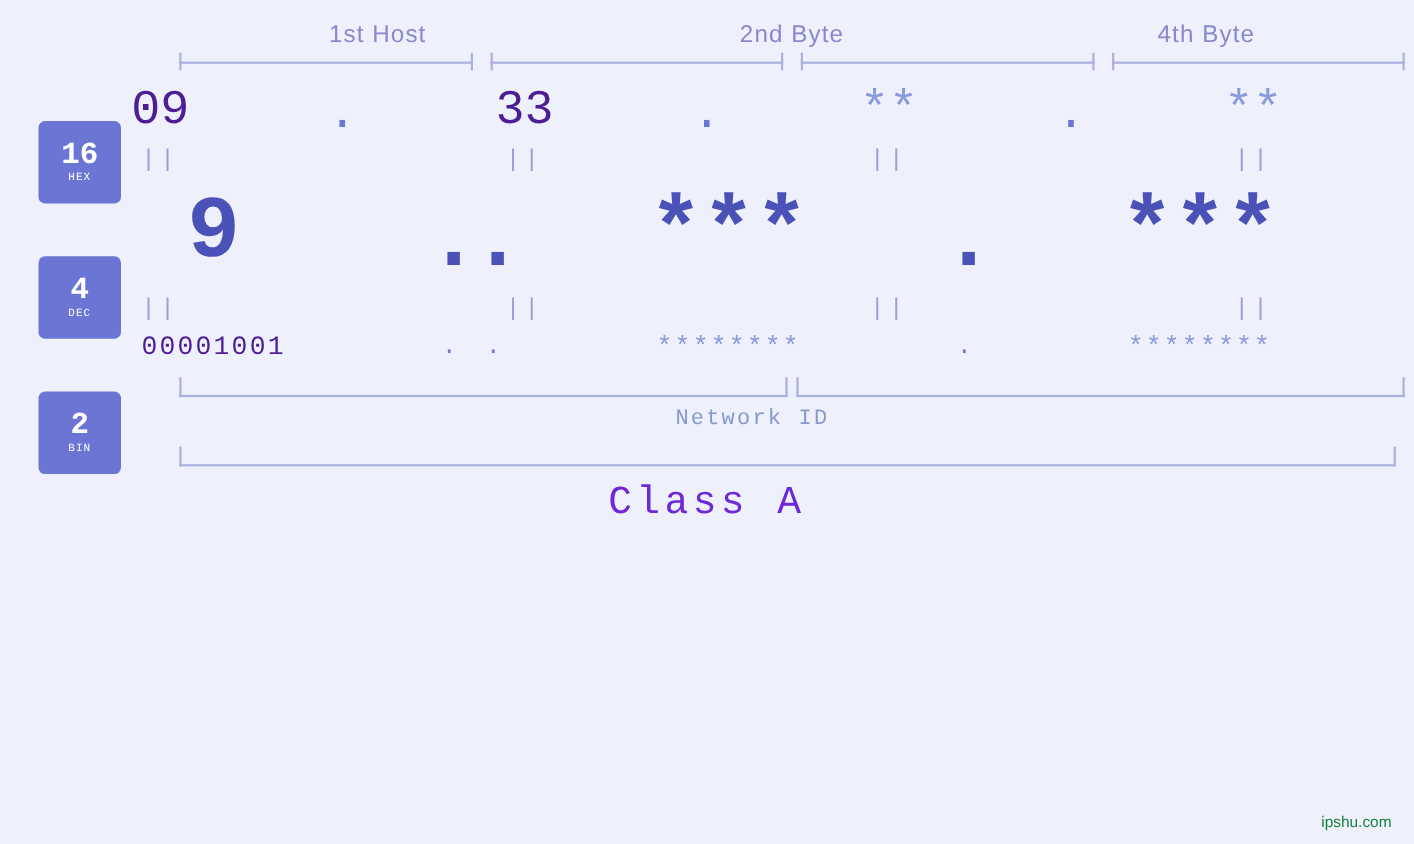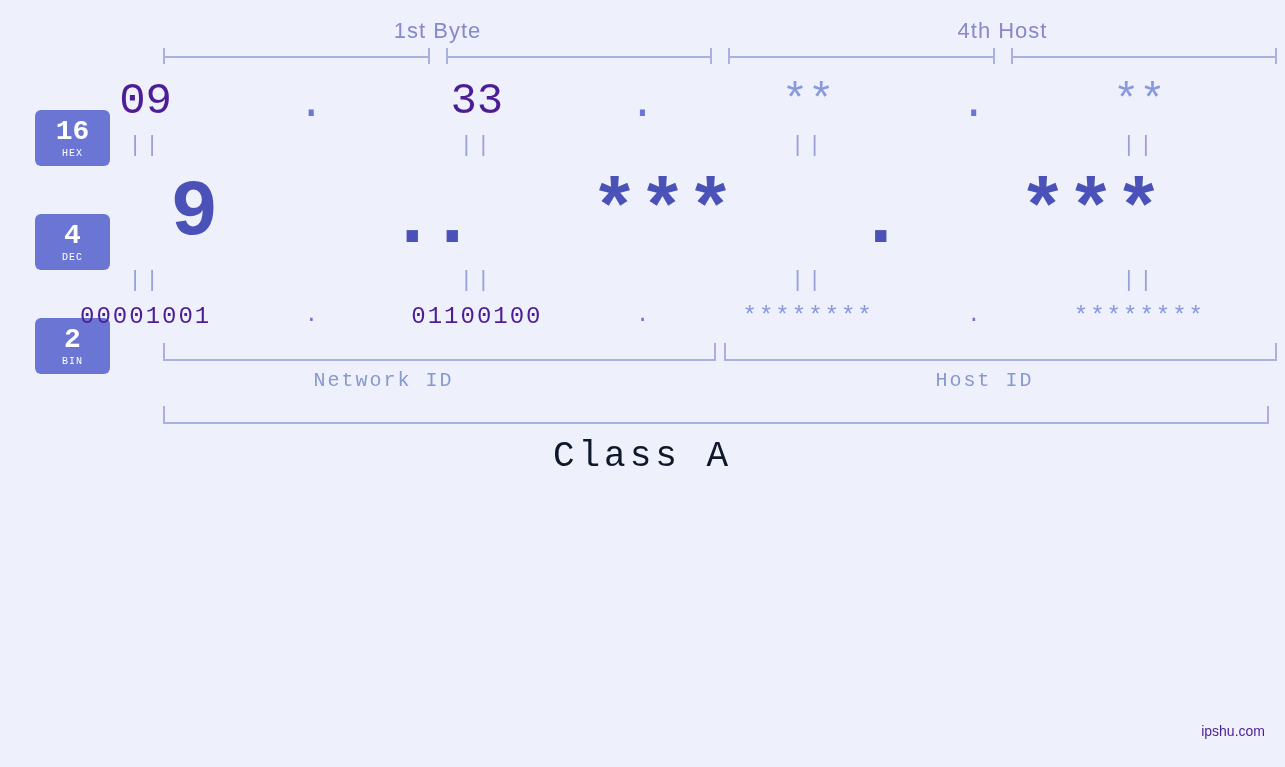--- a/index.html
+++ b/index.html
@@ -80,21 +80,21 @@
       position: absolute;
       left: 35px;
       top: 110px;
       display: flex;
       flex-direction: column;
       gap: 48px;
     }
 
     .badge {
       width: 75px;
-      height: 56px;
+      height: 75px;
       background: #6b76d4;
       border-radius: 6px;
       display: flex;
       flex-direction: column;
       align-items: center;
       justify-content: center;
       color: white;
     }
 
     .badge-num {
@@ -184,48 +184,49 @@
     }
 
     .bin-row .dot-sep {
       font-size: 22px;
     }
 
     
     .class-row {
       width: 100%;
       text-align: center;
-      color: #0f172a;
+      color: #6d28d9;
       font-size: 36px;
       letter-spacing: 4px;
       margin-top: 12px;
       font-family: 'Courier New', Courier, monospace;
     }
 
     
     .watermark {
       position: absolute;
-      bottom: 28px;
+      bottom: 12px;
       right: 20px;
-      color: #4c1d95;
+      color: #15803d;
       font-size: 14px;
       font-family: Arial, sans-serif;
     }
 
     
     .unknown {
       color: #8899dd;
     }
   </style>
 </head>
 <body>
 
 <div class="byte-headers">
-  <div class="byte-header">1st Byte</div>
-  <div class="byte-header">4th Host</div>
+  <div class="byte-header">1st Host</div>
+  <div class="byte-header">2nd Byte</div>
+  <div class="byte-header">4th Byte</div>
 </div>
 
 <div class="bracket-row">
   <div class="bracket">
       <div class="right-tick"></div>
     </div>
   <div class="bracket">
       <div class="right-tick"></div>
     </div>
   <div class="bracket">
@@ -286,21 +287,20 @@
   <div class="cell">||</div>
   <div class="dot-sep"></div>
   <div class="cell">||</div>
   <div class="dot-sep"></div>
   <div class="cell">||</div>
 </div>
 
 <div class="data-row bin-row">
   <div class="cell">00001001</div>
   <div class="dot-sep">.</div>
-  <div class="cell">01100100</div>
   <div class="dot-sep">.</div>
   <div class="cell unknown">********</div>
   <div class="dot-sep">.</div>
   <div class="cell unknown">********</div>
 </div>
 
 <div style="display:flex; width:100%; padding-left:155px; margin-top:6px;">
 
   <div style="flex:2.08; position:relative; height:20px; margin-right:4px;">
     <div style="position:absolute;bottom:0;left:8px;right:0;height:2px;background:#aab0e0;"></div>
@@ -312,23 +312,20 @@
     <div style="position:absolute;bottom:0;left:0;right:8px;height:2px;background:#aab0e0;"></div>
     <div style="position:absolute;bottom:0;left:0;width:2px;height:18px;background:#aab0e0;"></div>
     <div style="position:absolute;bottom:0;right:8px;width:2px;height:18px;background:#aab0e0;"></div>
   </div>
 </div>
 
 <div style="display:flex; width:100%; padding-left:83px; margin-top:8px;">
   <div style="flex:1; text-align:center;">
     <span style="color:#8899cc; font-size:20px; font-family:'Courier New',Courier,monospace; letter-spacing:2px;">Network ID</span>
   </div>
-  <div style="flex:1; text-align:center;">
-    <span style="color:#8899cc; font-size:20px; font-family:'Courier New',Courier,monospace; letter-spacing:2px;">Host ID</span>
-  </div>
 </div>
 
 <div style="width:calc(100% - 163px); margin-left:155px; height:20px; position:relative; margin-top:12px;">
   <div style="position:absolute;bottom:0;left:8px;right:8px;height:2px;background:#aab0e0;"></div>
   <div style="position:absolute;bottom:0;left:8px;width:2px;height:18px;background:#aab0e0;"></div>
   <div style="position:absolute;bottom:0;right:8px;width:2px;height:18px;background:#aab0e0;"></div>
 </div>
 
 <div style="width:100%; text-align:center; margin-top:12px;">
   <span class="class-row">Class A</span>

